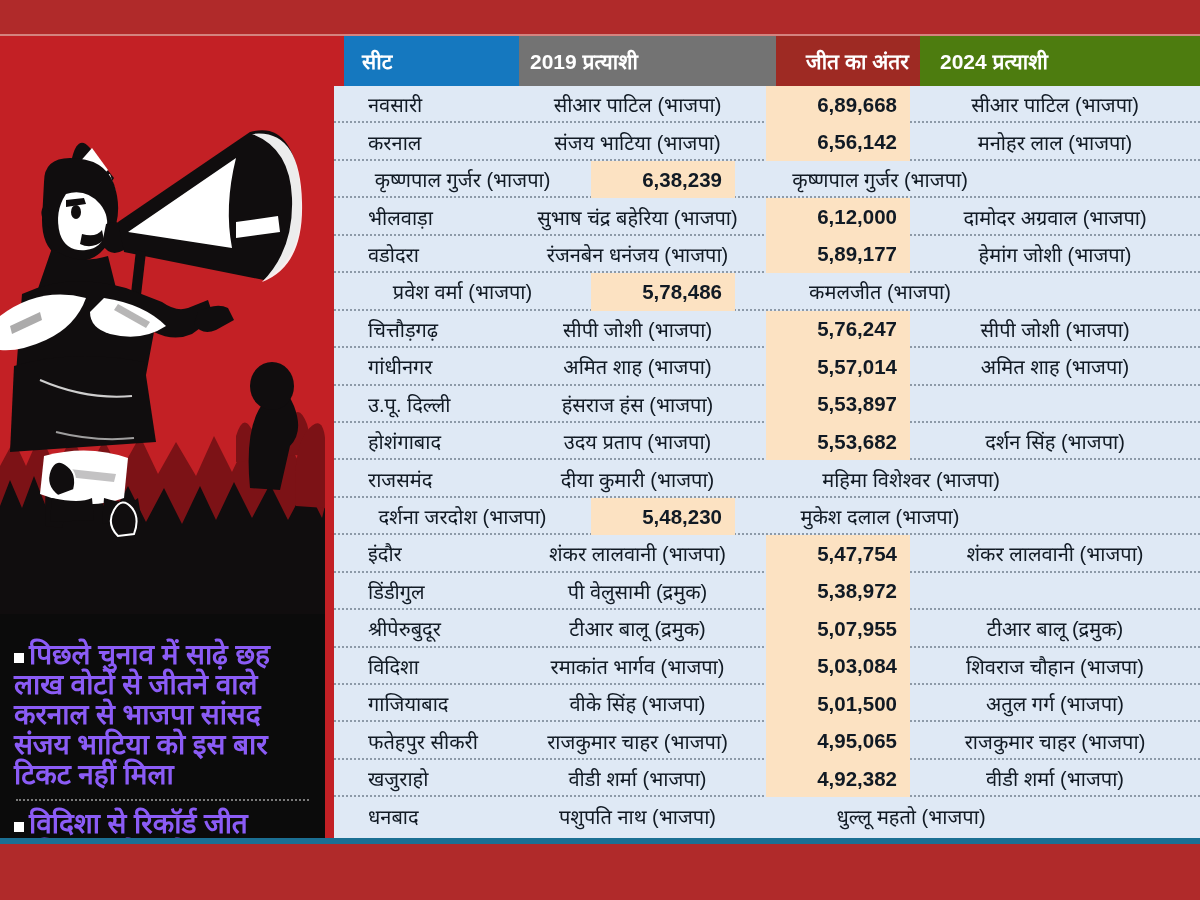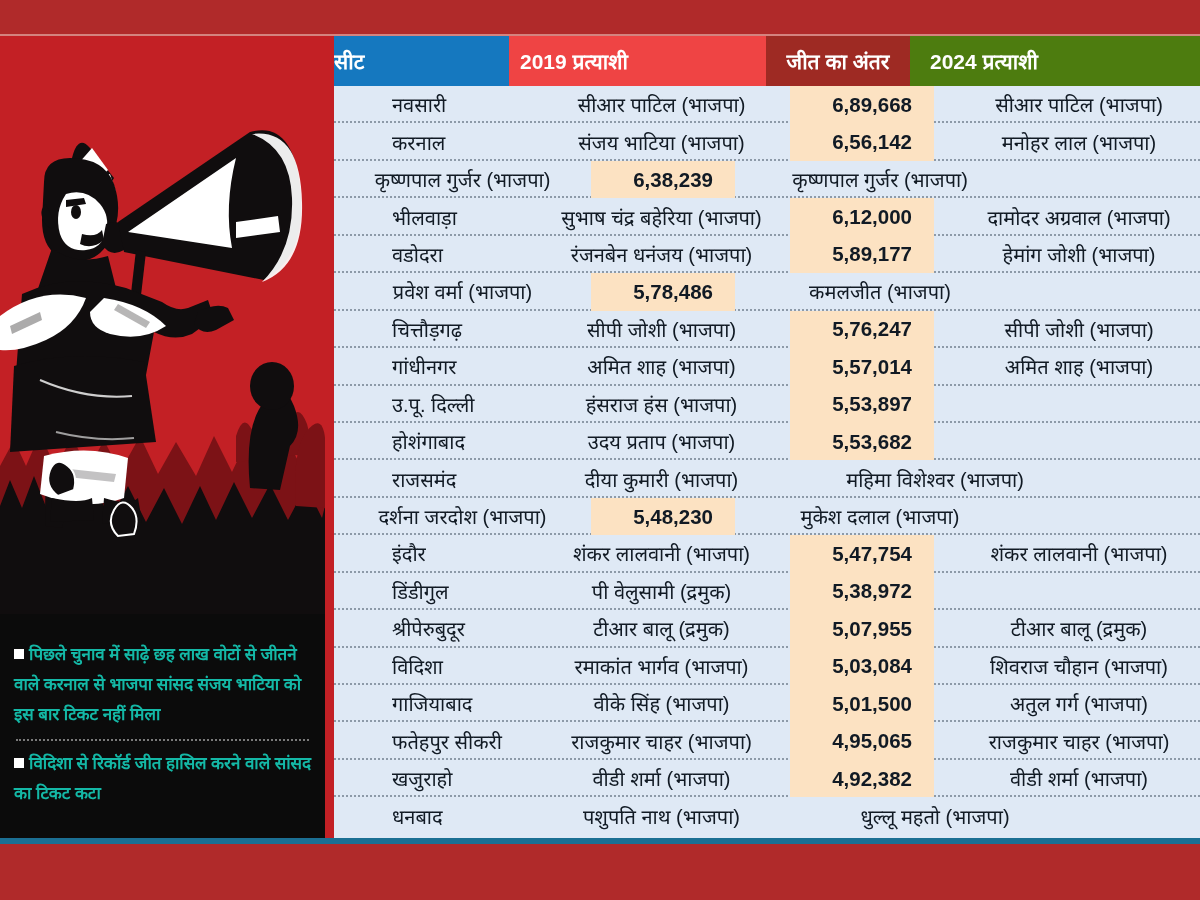--- a/index.html
+++ b/index.html
@@ -36,22 +36,22 @@
 
   #callout-box {
     position: absolute;
     left: 0; top: 578px;
     width: 325px; height: 224px;
     background: #0b0b0b;
     box-sizing: border-box;
     padding: 26px 14px 8px 14px;
   }
   .callout-para {
-    color: #14b8a6;
-    font-size: 17px;
+    color: #8b5cf6;
+    font-size: 28px;
     line-height: 30px;
     font-weight: bold;
     letter-spacing: -0.1px;
     margin: 0;
   }
   .callout-para .bullet {
     display: inline-block;
     width: 10px; height: 10px;
     background: #ffffff;
     margin-right: 5px;
@@ -107,45 +107,46 @@
 
   
   #thead .cell {
     display: flex;
     align-items: center;
     color: #ffffff;
     font-weight: bold;
     font-size: 21px;
     height: 50px;
     box-sizing: border-box;
+    padding-left: 19px;
   }
   #thead .c-pad { background: #c32025; }
-  #thead .c-seat   { background: #1578bf; }
-  #thead .c-2019   { background: #ef4444; padding-left: 11px; }
+  #thead .c-seat   { background: #1578bf; padding-left: 18px; }
+  #thead .c-2019   { background: #737373; padding-left: 11px; }
   #thead .c-margin { background: #9e2a23; justify-content: center; }
   #thead .c-2024   { background: #4d7c0f; padding-left: 20px; }
 
   
   .tbody .cell {
     display: flex;
     align-items: center;
     height: 100%;
     font-size: 20px;
     color: #111a24;
     box-sizing: border-box;
     position: relative;
     z-index: 2;
   }
   .tbody .c-pad    { background: #c32025; }
-  .tbody .c-seat   { padding-left: 34px; justify-content: flex-start; margin-left: 24px; }
+  .tbody .c-seat   { padding-left: 34px; justify-content: flex-start; }
   .tbody .c-2019   { justify-content: center; }
   .tbody .c-margin {
     background: #fce2c2;
     justify-content: flex-end;
-    padding-right: 22px;
+    padding-right: 13px;
     font-weight: bold;
     font-size: 20.5px;
   }
   .tbody .c-2024   { justify-content: center; }
 
   
   #teal-line {
     position: absolute;
     left: 0; top: 838px;
     width: 1200px; height: 6px;
@@ -348,20 +349,21 @@
           <div class="cell c-pad"></div>
           <div class="cell c-seat">उ.पू. दिल्ली</div>
           <div class="cell c-2019">हंसराज हंस (भाजपा)</div>
           <div class="cell c-margin">5,53,897</div>
         </div>
         <div class="trow">
           <div class="cell c-pad"></div>
           <div class="cell c-seat">होशंगाबाद</div>
           <div class="cell c-2019">उदय प्रताप (भाजपा)</div>
           <div class="cell c-margin">5,53,682</div>
+          <div class="cell c-2024">दर्शन सिंह (भाजपा)</div>
         </div>
         <div class="trow">
           <div class="cell c-pad"></div>
           <div class="cell c-seat">राजसमंद</div>
           <div class="cell c-2019">दीया कुमारी (भाजपा)</div>
           <div class="cell c-2024">महिमा विशेश्वर (भाजपा)</div>
         </div>
         <div class="trow">
           <div class="cell c-pad"></div>
           <div class="cell c-2019">दर्शना जरदोश (भाजपा)</div>

